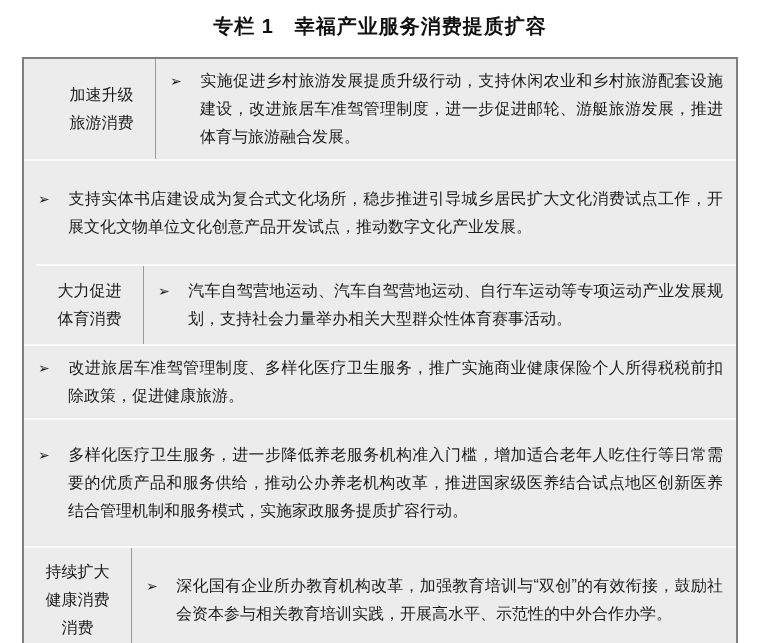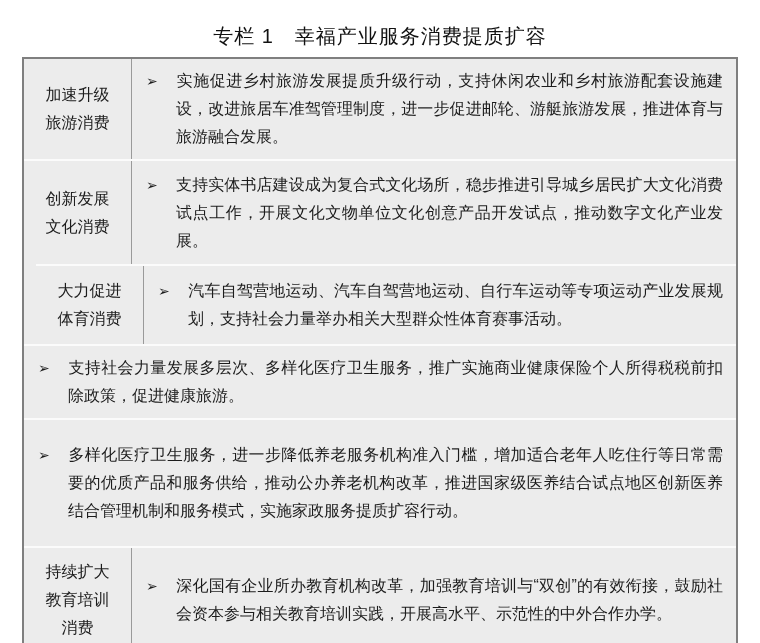--- a/index.html
+++ b/index.html
@@ -11,24 +11,24 @@
   .page {
     position: relative;
     width: 760px;
     height: 643px;
     background: #ffffff;
     overflow: hidden;
     box-sizing: border-box;
   }
   .doc-title {
     margin: 0;
-    padding-top: 23px;
+    padding-top: 13px;
     text-align: center;
     font-size: 20px;
-    font-weight: normal;
+    font-weight: bold;
     color: #111111;
     letter-spacing: 1px;
     white-space: pre-line;
   }
   .box-table {
     position: absolute;
     left: 22px;
     top: 57px;
     width: 716px;
     border: 2px solid #7f7f7f;
@@ -36,21 +36,21 @@
     background: #ececec;
   }
   .row {
     display: flex;
     align-items: stretch;
   }
   .row + .row {
     border-top: 2px solid #fbfbfb;
   }
   
-  .row:nth-child(1) { min-height: 91px; }
+  .row:nth-child(1) { min-height: 91px; padding-left: 24px; }
   .row:nth-child(2) { min-height: 103px; }
   .row:nth-child(3) { min-height: 78px; margin-left: 12px; }
   .row:nth-child(4) { min-height: 68px; }
   .row:nth-child(5) { min-height: 126px; }
   .row:nth-child(6) { min-height: 103px; }
   .label-cell {
     width: 108px;
     flex: 0 0 108px;
     border-right: 1px solid #9a9a9a;
     display: flex;
@@ -103,55 +103,51 @@
       <div class="label-cell">
         <span class="label-text">加速升级
 旅游消费</span>
       </div>
       <div class="content-cell">
         <p class="content-para"><span class="bullet">➢</span><span>实施促进乡村旅游发展提质升级行动，支持休闲农业和乡村旅游配套设施建设，改进旅居车准驾管理制度，进一步促进邮轮、游艇旅游发展，推进体育与旅游融合发展。</span></p>
       </div>
     </div>
 
     <div class="row">
-      <div class="label-cell">
-        <span class="label-text">创新发展
-文化消费</span>
-      </div>
       <div class="content-cell">
         <p class="content-para"><span class="bullet">➢</span><span>支持实体书店建设成为复合式文化场所，稳步推进引导城乡居民扩大文化消费试点工作，开展文化文物单位文化创意产品开发试点，推动数字文化产业发展。</span></p>
       </div>
     </div>
 
     <div class="row">
       <div class="label-cell">
         <span class="label-text">大力促进
 体育消费</span>
       </div>
       <div class="content-cell">
         <p class="content-para"><span class="bullet">➢</span><span>汽车自驾营地运动、汽车自驾营地运动、自行车运动等专项运动产业发展规划，支持社会力量举办相关大型群众性体育赛事活动。</span></p>
       </div>
     </div>
 
     <div class="row">
       <div class="content-cell">
-        <p class="content-para"><span class="bullet">➢</span><span>支持社会力量发展多层次、多样化医疗卫生服务，推广实施商业健康保险个人所得税税前扣除政策，促进健康旅游。</span></p>
+        <p class="content-para"><span class="bullet">➢</span><span>改进旅居车准驾管理制度、多样化医疗卫生服务，推广实施商业健康保险个人所得税税前扣除政策，促进健康旅游。</span></p>
       </div>
     </div>
 
     <div class="row">
       <div class="content-cell">
         <p class="content-para"><span class="bullet">➢</span><span>多样化医疗卫生服务，进一步降低养老服务机构准入门槛，增加适合老年人吃住行等日常需要的优质产品和服务供给，推动公办养老机构改革，推进国家级医养结合试点地区创新医养结合管理机制和服务模式，实施家政服务提质扩容行动。</span></p>
       </div>
     </div>
 
     <div class="row">
       <div class="label-cell">
         <span class="label-text">持续扩大
-教育培训
+健康消费
 消费</span>
       </div>
       <div class="content-cell">
         <p class="content-para"><span class="bullet">➢</span><span>深化国有企业所办教育机构改革，加强教育培训与“双创”的有效衔接，鼓励社会资本参与相关教育培训实践，开展高水平、示范性的中外合作办学。</span></p>
       </div>
     </div>
 
   </div>
 </div>
 

